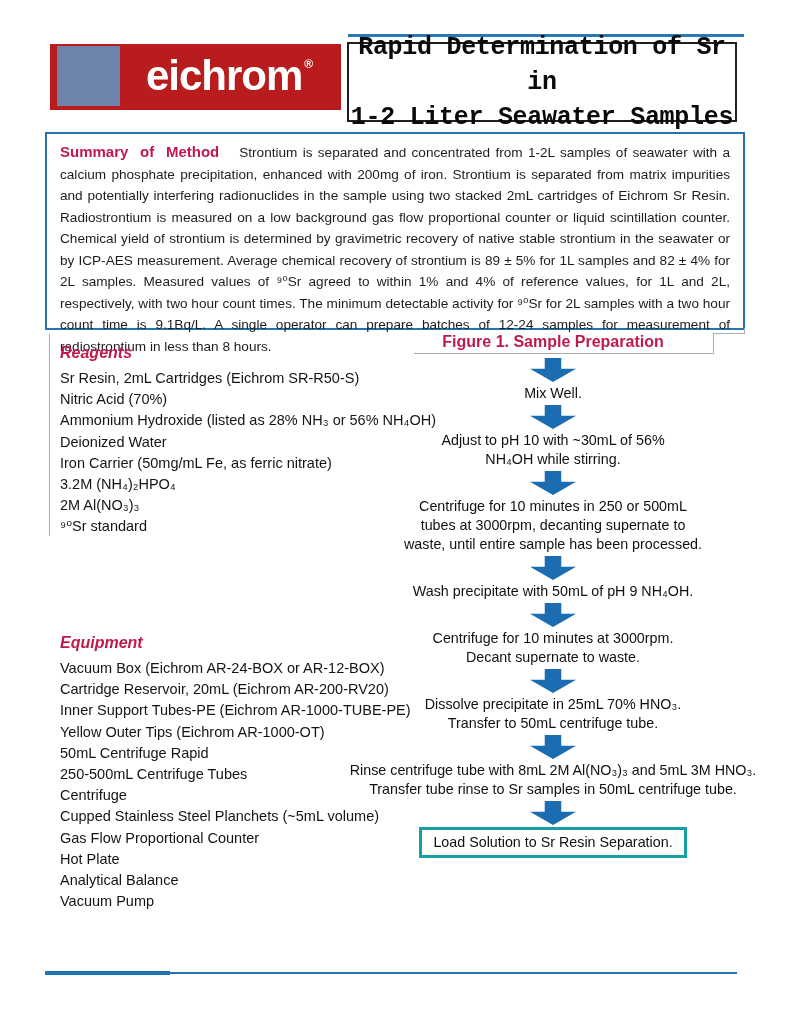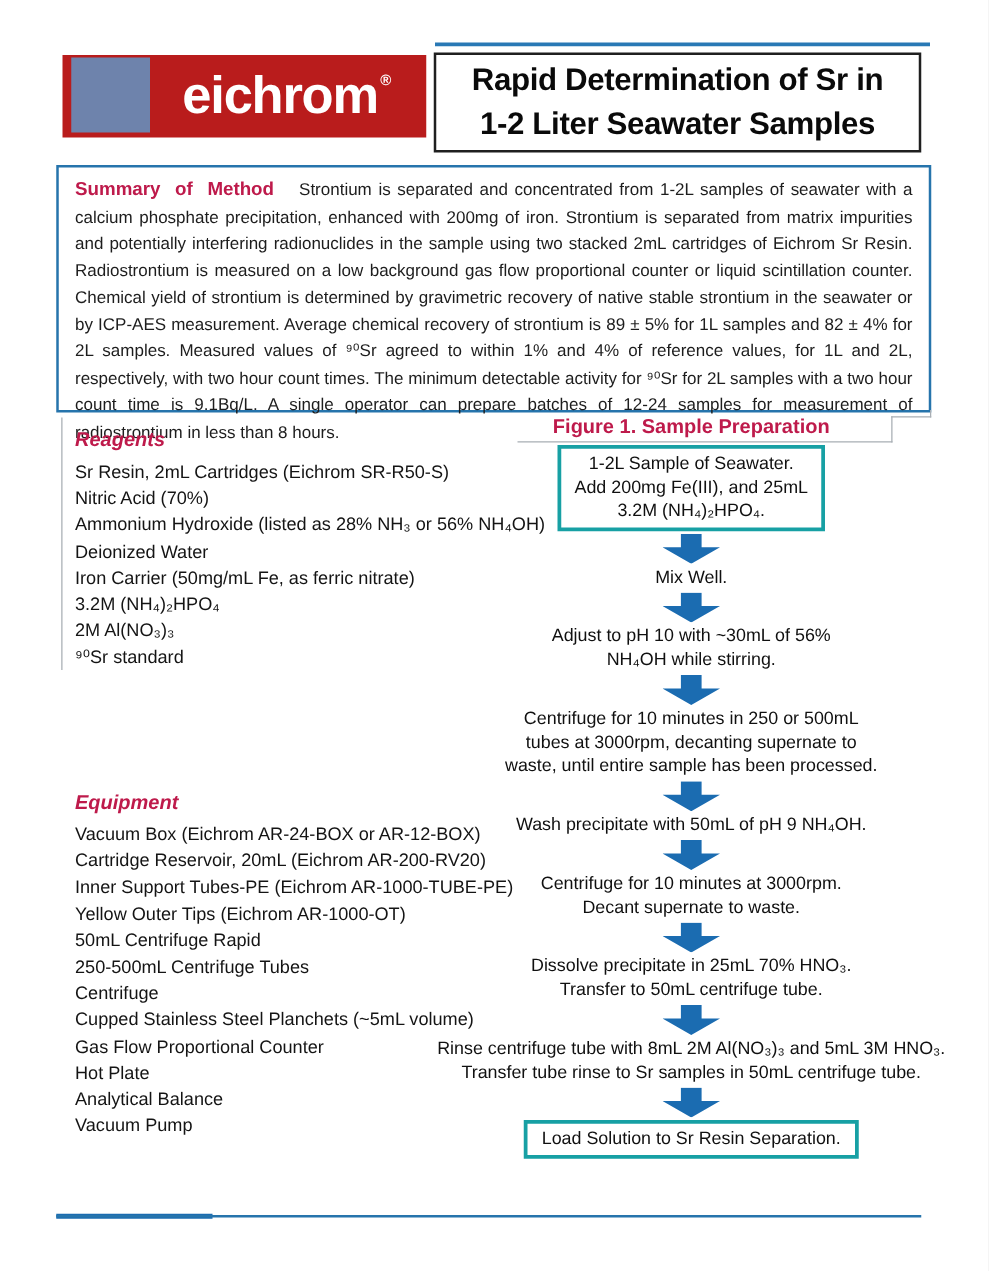--- a/index.html
+++ b/index.html
@@ -23,20 +23,21 @@
   .an-number {
     position:absolute; left:50px; top:112px; width:291px; text-align:center;
     font-size:15px; font-weight:700; color:#1c75b5; letter-spacing:.5px;
   }
   .title-box {
     position:absolute; left:347px; top:42px; width:390px; height:80px; box-sizing:border-box;
     border:2px solid #1f1f1f; background:#ffffff;
     display:flex; flex-direction:column; align-items:center; justify-content:center;
     font-size:25px; font-weight:700; line-height:35px; color:#0a0a0a; text-align:center;
     letter-spacing:-0.3px;
+    font-family:Liberation Mono, monospace;
   }
 
   
   .summary-box {
     position:absolute; left:45px; top:132px; width:700px; height:198px; box-sizing:border-box;
     border:2px solid #2674ac; background:#ffffff;
     padding:7px 13px 16px 13px;
     font-size:13.6px; line-height:21.5px; text-align:justify; color:#1d1d1d;
   }
   .summary-heading { color:#be1a4b; font-weight:700; font-size:15px; word-spacing:6px; margin-right:20px; }
@@ -129,25 +130,20 @@
       <div class="list-item">Centrifuge</div>
       <div class="list-item">Cupped Stainless Steel Planchets (~5mL volume)</div>
       <div class="list-item">Gas Flow Proportional Counter</div>
       <div class="list-item">Hot Plate</div>
       <div class="list-item">Analytical Balance</div>
       <div class="list-item">Vacuum Pump</div>
     </div>
 
   <div class="fig-title">Figure 1. Sample Preparation</div>
   <div class="flow" id="flow-chart">
-      <div class="flow-box">
-        <div class="flow-line">1-2L Sample of Seawater.</div>
-        <div class="flow-line">Add 200mg Fe(III), and 25mL</div>
-        <div class="flow-line">3.2M (NH₄)₂HPO₄.</div>
-      </div>
       <div class="flow-arrow"></div>
       <div class="flow-text">
         <div class="flow-line">Mix Well.</div>
       </div>
       <div class="flow-arrow"></div>
       <div class="flow-text">
         <div class="flow-line">Adjust to pH 10 with ~30mL of 56%</div>
         <div class="flow-line">NH₄OH while stirring.</div>
       </div>
       <div class="flow-arrow"></div>

